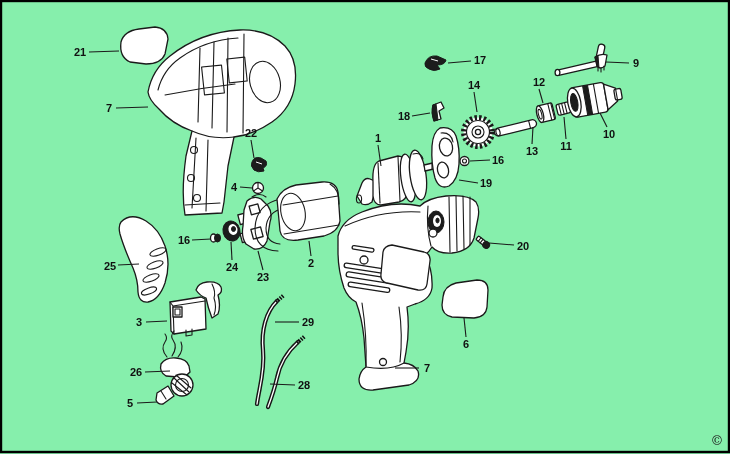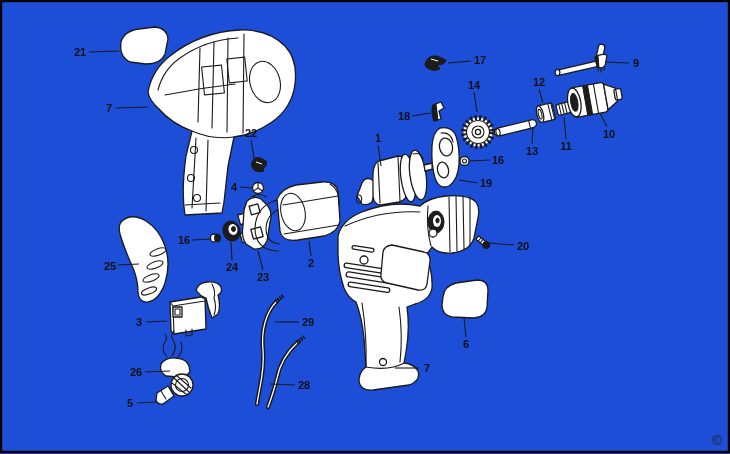--- a/index.html
+++ b/index.html
@@ -1,16 +1,16 @@
 <!DOCTYPE html>
 <html><head>
 <meta charset="utf-8">
 <style>
   html,body{margin:0;padding:0;background:#ffffff;}
-  .stage{position:relative;width:730px;height:454px;background:#1d4ed8;overflow:hidden;}
+  .stage{position:relative;width:730px;height:454px;background:#86efac;overflow:hidden;}
   svg{display:block;}
   .fw{fill:#ffffff;stroke:#1a1a1a;stroke-width:1.3;stroke-linejoin:round;}
   .ln{fill:none;stroke:#1a1a1a;stroke-width:1.1;stroke-linejoin:round;stroke-linecap:round;}
   .fd{fill:#1c1c1c;stroke:#1a1a1a;stroke-width:1;stroke-linejoin:round;}
   .wire{fill:none;stroke:#161616;stroke-width:4.2;stroke-linecap:round;}
   .wirecore{fill:none;stroke:#ffffff;stroke-width:1.3;stroke-linecap:round;}
   .leader{stroke:#1a1a1a;stroke-width:1.1;}
   text.plabel{font-family:"Liberation Sans",sans-serif;font-weight:bold;font-size:11px;fill:#111;text-anchor:middle;dominant-baseline:central;}
   text.copyright{font-family:"DejaVu Serif",serif;font-size:13px;fill:#222;text-anchor:middle;dominant-baseline:central;}
 </style>

